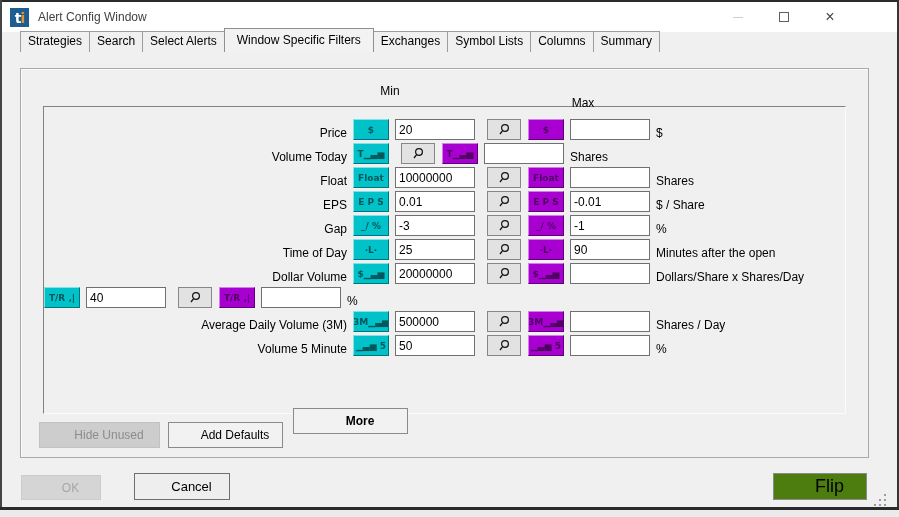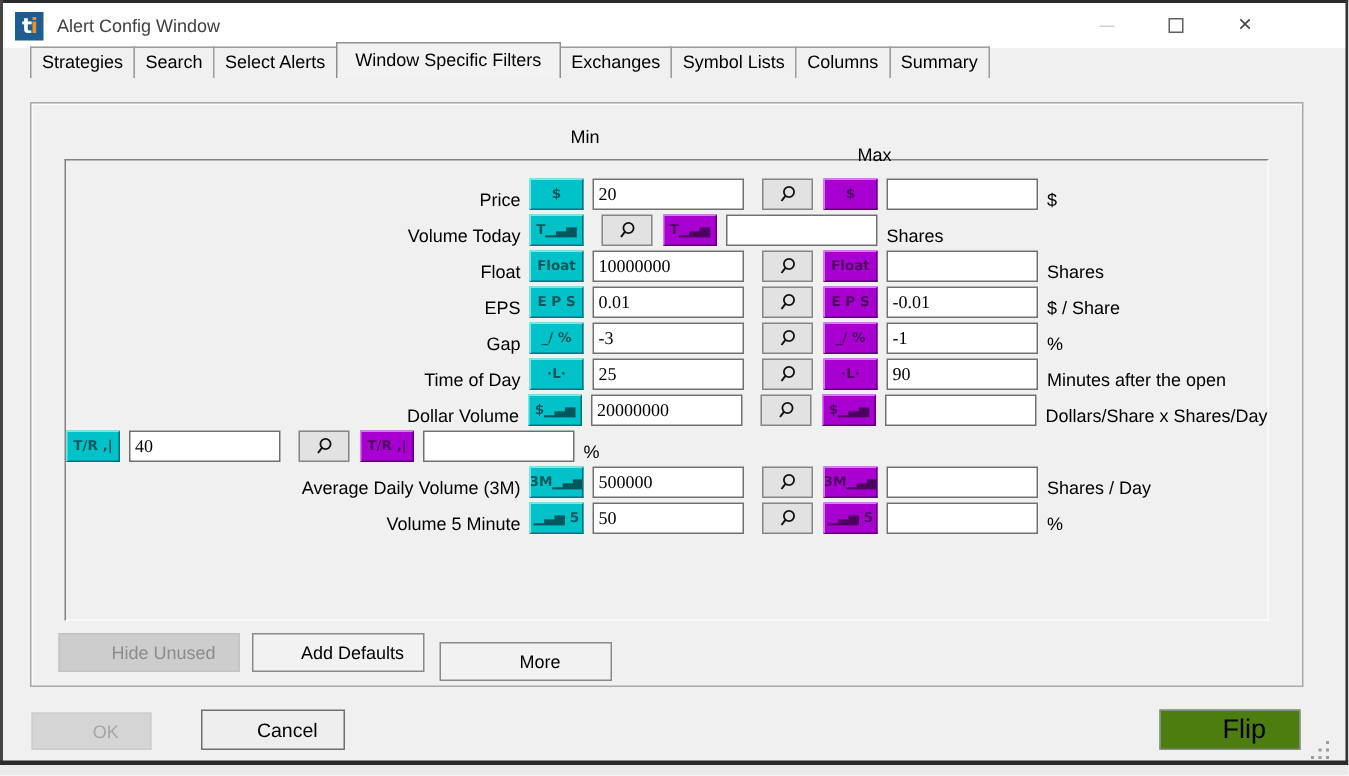--- a/index.html
+++ b/index.html
@@ -39,29 +39,29 @@
   .colhead.max { left:533px;margin-top:12px; }
 
   
   .panel { position:absolute; left:43px; top:106px; width:803px; height:308px; background:#f0f0f0; border:1px solid; border-color:#828282 #fbfbfb #fbfbfb #828282; z-index:3; }
   .rows { position:absolute; left:0; top:0; right:0; bottom:0; padding-top:9px; overflow:hidden; }
   .row { display:flex; align-items:flex-end; height:24px; font-size:12px; }
   .row-label { width:303px; text-align:right; margin-right:6px; white-space:nowrap; color:#000; }
   .ibtn { width:36px; height:21px; flex:0 0 36px; display:flex; align-items:center; justify-content:center; font-family:"DejaVu Sans",sans-serif; font-weight:bold; font-size:9px; white-space:nowrap; overflow:hidden; cursor:default; }
   .ibtn.minside { background:#00c2c8; color:#00575c; border:1px solid; border-color:#7fe4e8 #00767a #00767a #7fe4e8; }
   .ibtn.maxside { background:#a800d0; color:#4d0061; border:1px solid; border-color:#d37ceb #5d0075 #5d0075 #d37ceb; margin-left:7px; }
-  .field { width:101px; height:21px; border:1px solid #707070; background:#fff; font-family:Liberation Serif, serif; font-size:12px; padding:0 3px; margin-left:6px; }
+  .field { width:80px; height:21px; border:1px solid #707070; background:#fff; font-family:Liberation Sans, sans-serif; font-size:12px; padding:0 3px; margin-left:6px; }
   .searchbtn { width:34px; height:21px; margin-left:12px; background:#e2e2e2; border:1px solid #868686; display:flex; align-items:center; justify-content:center; padding:0; }
   .unit { margin-left:6px; white-space:nowrap; color:#000; }
 
   
   .btn { position:absolute; font-family:"Liberation Sans",sans-serif; font-size:12px; text-align:center; background:#f2f2f2; border:1px solid #8a8a8a; color:#000;padding-left:19px; }
   .btn.hide-unused { left:39px; top:422px; width:121px; height:26px; background:#cdcdcd; border-color:#c2c2c2; color:#8c8c8c; z-index:4; }
   .btn.add-defaults { left:168px; top:422px; width:115px; height:26px; z-index:4; }
-  .btn.more { left:293px; top:428px; width:115px; height:26px; z-index:4; }
+  .btn.more { left:293px; top:408px; width:115px; height:26px; z-index:4;font-weight:bold; }
 
   
   .btn.ok { left:21px; top:475px; width:80px; height:25px; background:#d5d5d5; border-color:#cccccc; color:#a6a6a6; }
   .btn.cancel { left:134px; top:473px; width:96px; height:27px; background:#eeeeee; border-color:#6f6f6f; font-size:13px; }
   .btn.flip { left:773px; top:473px; width:94px; height:27px; background:#4d7c0f; font-size:18px; }
 
   .grip { position:absolute; left:874px; top:494px; width:14px; height:14px; }
   .grip i { position:absolute; left:0; top:0; width:2px; height:2px; background:transparent;
     box-shadow:10px 0 0 #9c9c9c, 5px 5px 0 #9c9c9c, 10px 5px 0 #9c9c9c, 0 10px 0 #9c9c9c, 5px 10px 0 #9c9c9c, 10px 10px 0 #9c9c9c; }
 </style>

